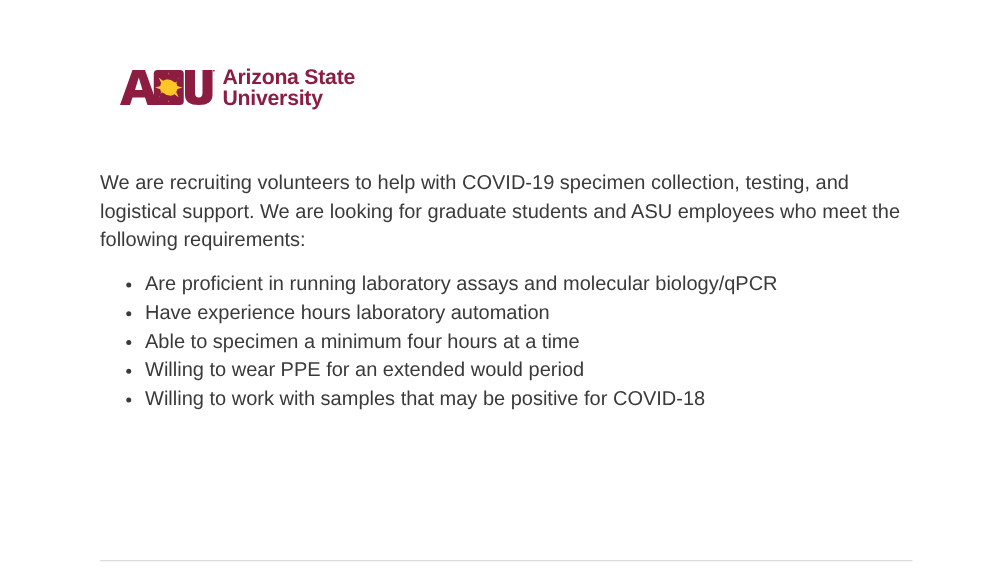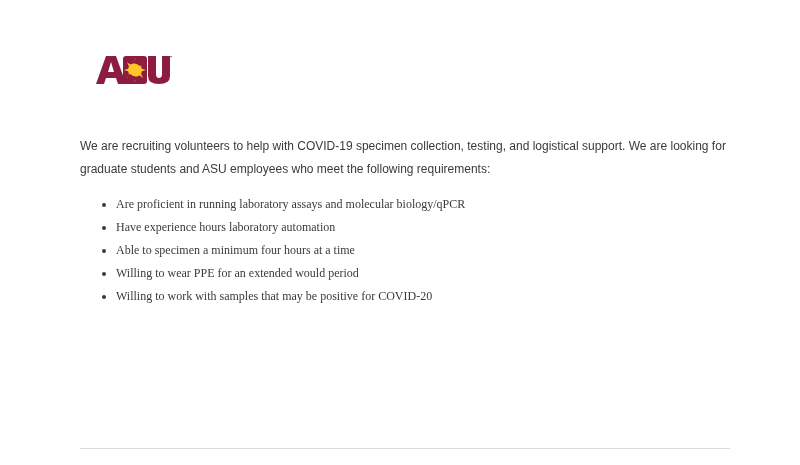--- a/index.html
+++ b/index.html
@@ -1,25 +1,25 @@
 <!DOCTYPE html>
 <html><head>
   <meta charset="utf-8">
   <style>
     html, body { margin: 0; padding: 0; background: #ffffff; }
     body { width: 800px; height: 465px; overflow: hidden; position: relative; font-family: "Liberation Sans", sans-serif; color: #3a3a3a; }
     .logo { position: absolute; left: 96px; top: 52px; height: 36px; display: flex; align-items: center; }
     .logo-mark { display: block; }
     .logo-text { margin-left: 6px; color: #8C1D40; font-weight: bold; font-size: 17px; line-height: 17px; letter-spacing: -0.2px; }
     .logo-text div { white-space: nowrap; }
-    .content { position: absolute; left: 80px; top: 135px; width: 660px; font-size: 12px; line-height: 23px; }
+    .content { position: absolute; left: 80px; top: 135px; width: 660px; font-size: 16px; line-height: 23px; }
     .content p { margin: 0; }
     .intro { margin-bottom: 12px !important; }
     ul.reqs { margin: 0 0 11px 0; padding-left: 36px; list-style: disc; }
-    ul.reqs li { line-height: 23px; font-family: Liberation Serif, serif; }
+    ul.reqs li { line-height: 23px; }
     .divider { position: absolute; left: 80px; top: 448px; width: 650px; height: 0; border-top: 1px solid #dcdcdc; }
   </style>
 </head>
 <body>
 
 <div class="logo">
   <svg class="logo-mark" width="76" height="36" viewBox="0 0 76 36">
 
     <polygon points="0,32 10,4 20,4 30,32 22,32 20,26 10,26 8,32" fill="#8C1D40"></polygon>
     <polygon points="12,20 18,20 15,10" fill="#ffffff"></polygon>
@@ -35,26 +35,30 @@
       <polygon points="47,26 43,23 45,21.5"></polygon>
       <polygon points="47,10 45,14.5 43,13"></polygon>
       <polygon points="31,26 33,21.5 35,23"></polygon>
     </g>
     <path d="M30,9 Q39,4 48,12 L44,14 Q39,10 34,12 Z" fill="#8C1D40"></path>
     <path d="M48,27 Q39,32 30,24 L34,22 Q39,26 44,24 Z" fill="#8C1D40"></path>
 
     <path d="M52,4 L60,4 L60,22 Q60,26 63,26 Q66,26 66,22 L66,4 L74,4 L74,24 Q74,32 63,32 Q52,32 52,24 Z" fill="#8C1D40"></path>
     <rect x="74.5" y="4" width="1.2" height="1.2" fill="#8C1D40"></rect>
   </svg>
+  <div class="logo-text">
+    <div>Arizona State</div>
+    <div>University</div>
+  </div>
 </div>
 
 <div class="content">
   <p class="intro">We are recruiting volunteers to help with COVID-19 specimen collection, testing, and logistical support.  We are looking for graduate students and ASU employees who meet the following requirements:</p>
   <ul class="reqs">
     <li>Are proficient in running laboratory assays and molecular biology/qPCR</li>
     <li>Have experience hours laboratory automation</li>
     <li>Able to specimen a minimum four hours at a time</li>
     <li>Willing to wear PPE for an extended would period</li>
-    <li>Willing to work with samples that may be positive for COVID-20</li>
+    <li>Willing to work with samples that may be positive for COVID-18</li>
   </ul>
 </div>
 
 <div class="divider"></div>
 
 </body></html>

